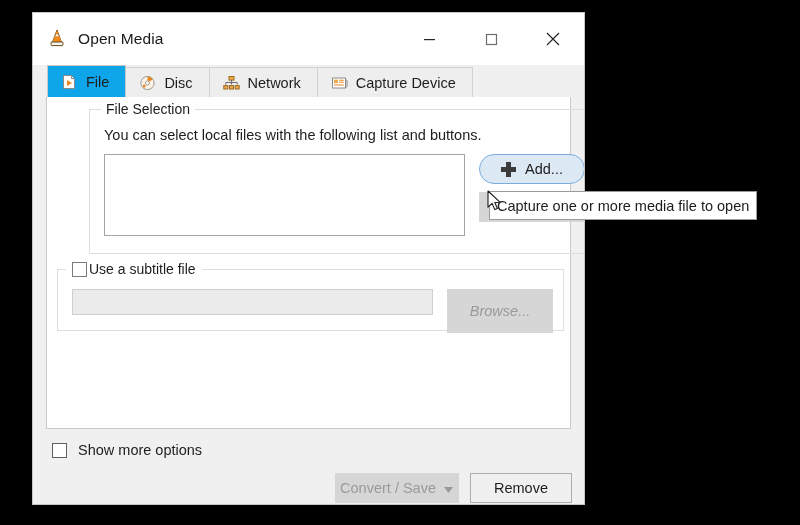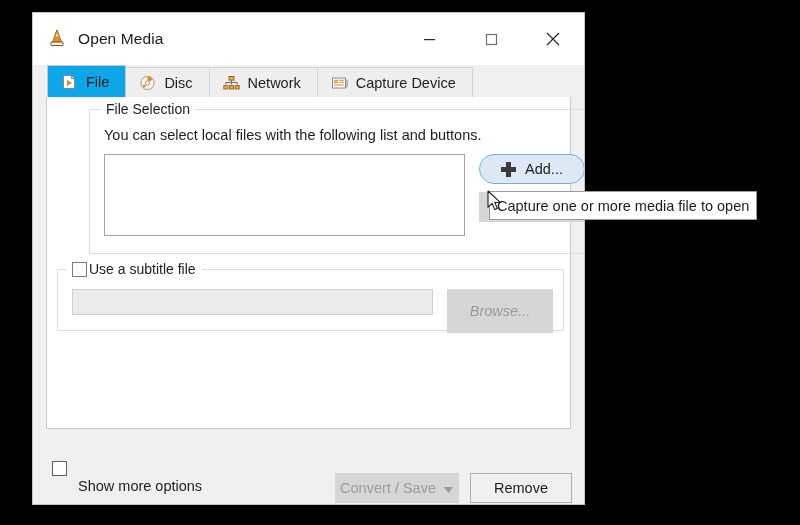--- a/index.html
+++ b/index.html
@@ -237,21 +237,21 @@
     height: 76px;
   }
   #show-more-row {
     position: absolute;
     left: 19px;
     top: 13px;
     display: flex;
     align-items: center;
     gap: 11px;
   }
-  #show-more-label { font-size: 14.5px; color: #1d1d1d; white-space: nowrap; margin-top: 36px; }
+  #show-more-label { font-size: 14.5px; color: #1d1d1d; white-space: nowrap; }
 
   #btn-convert {
     position: absolute;
     left: 302px;
     top: 44px;
     width: 102px;
     height: 30px;
     justify-content: flex-end;
   }
   #btn-convert-arrow {

